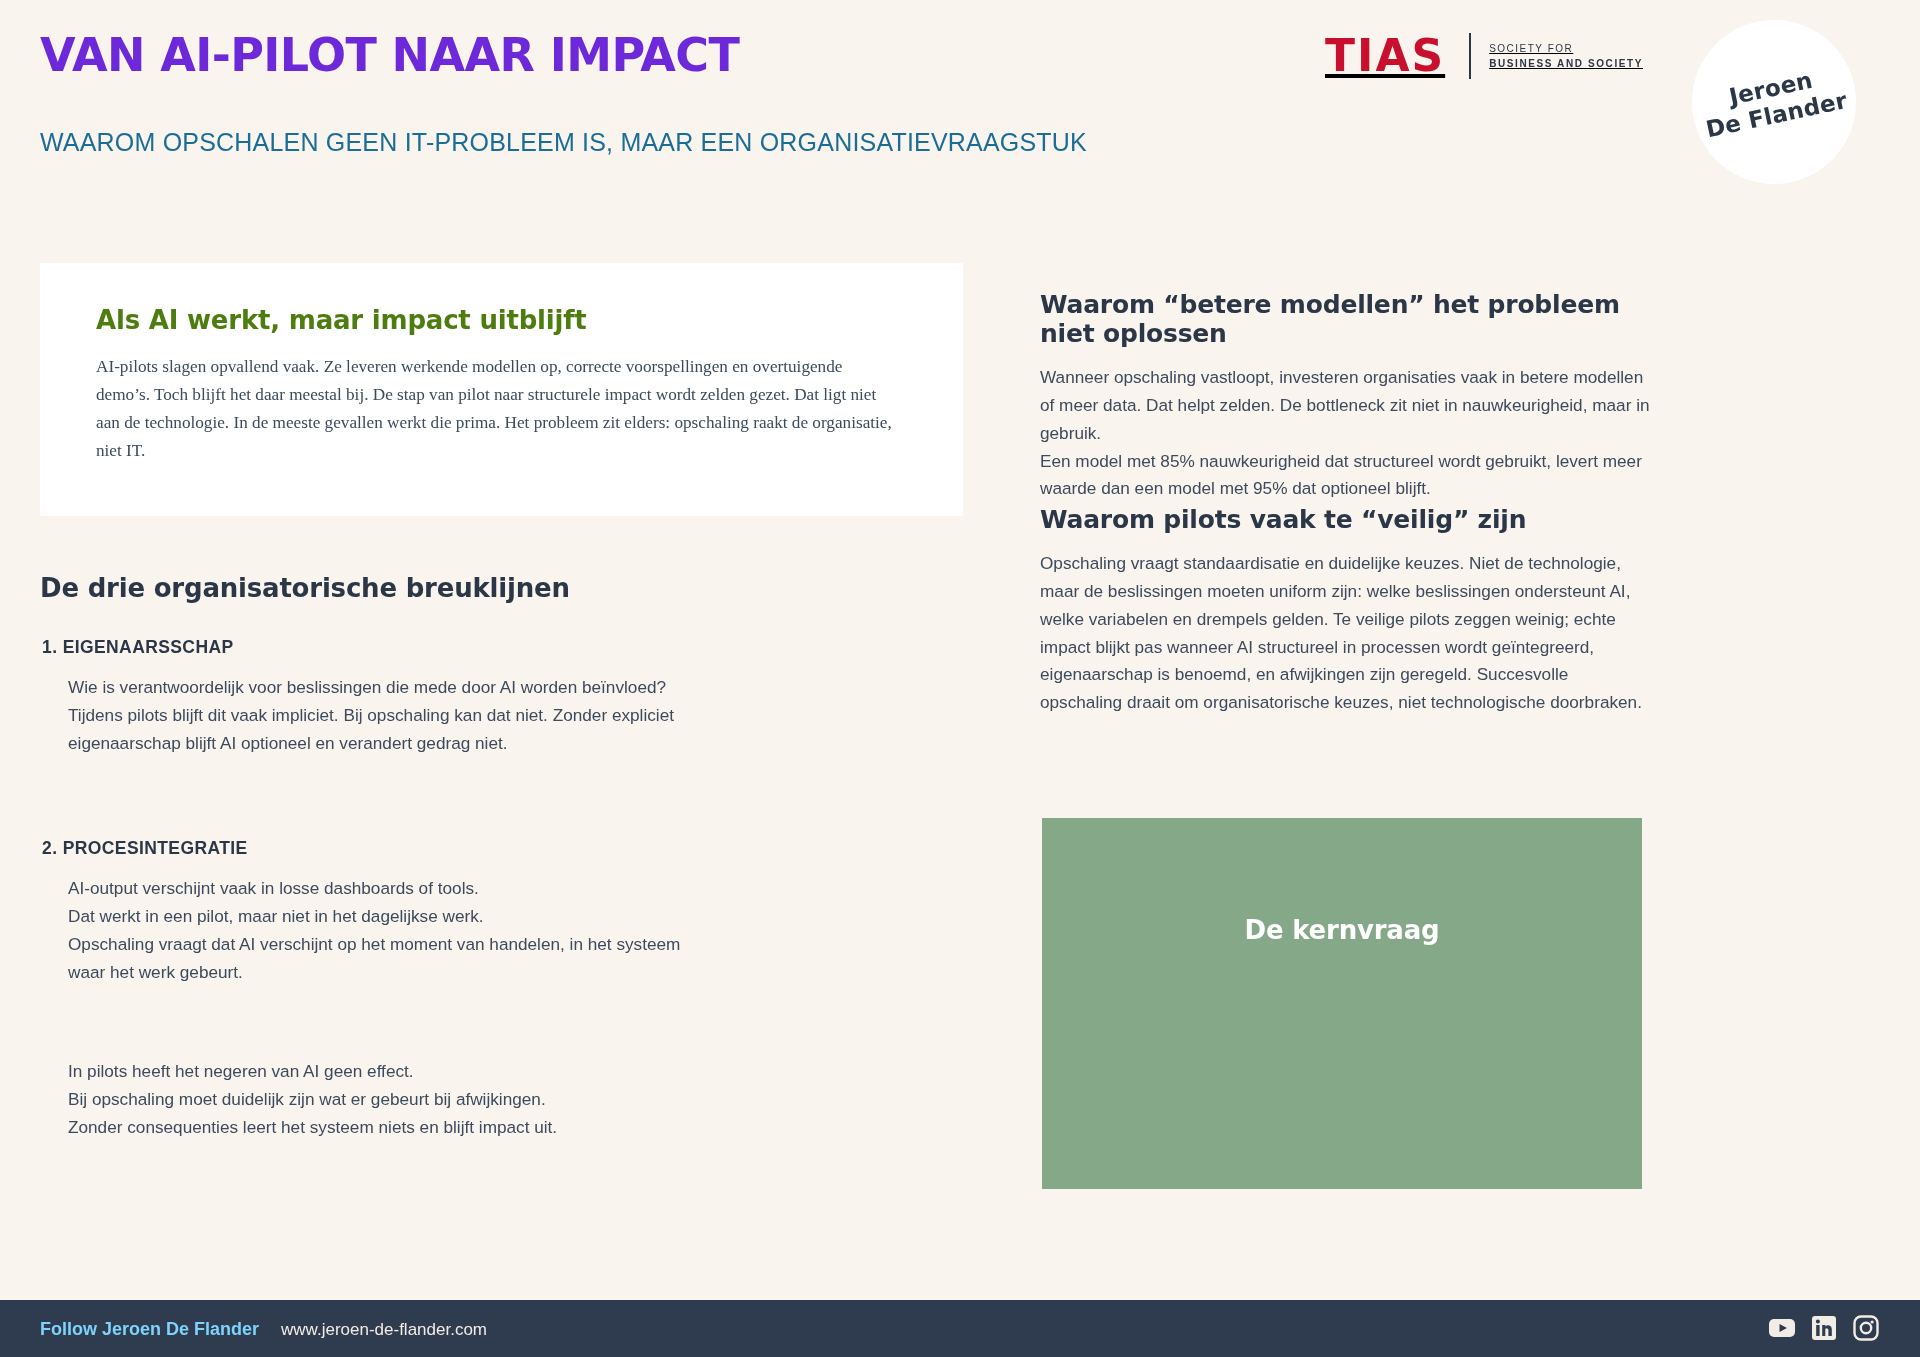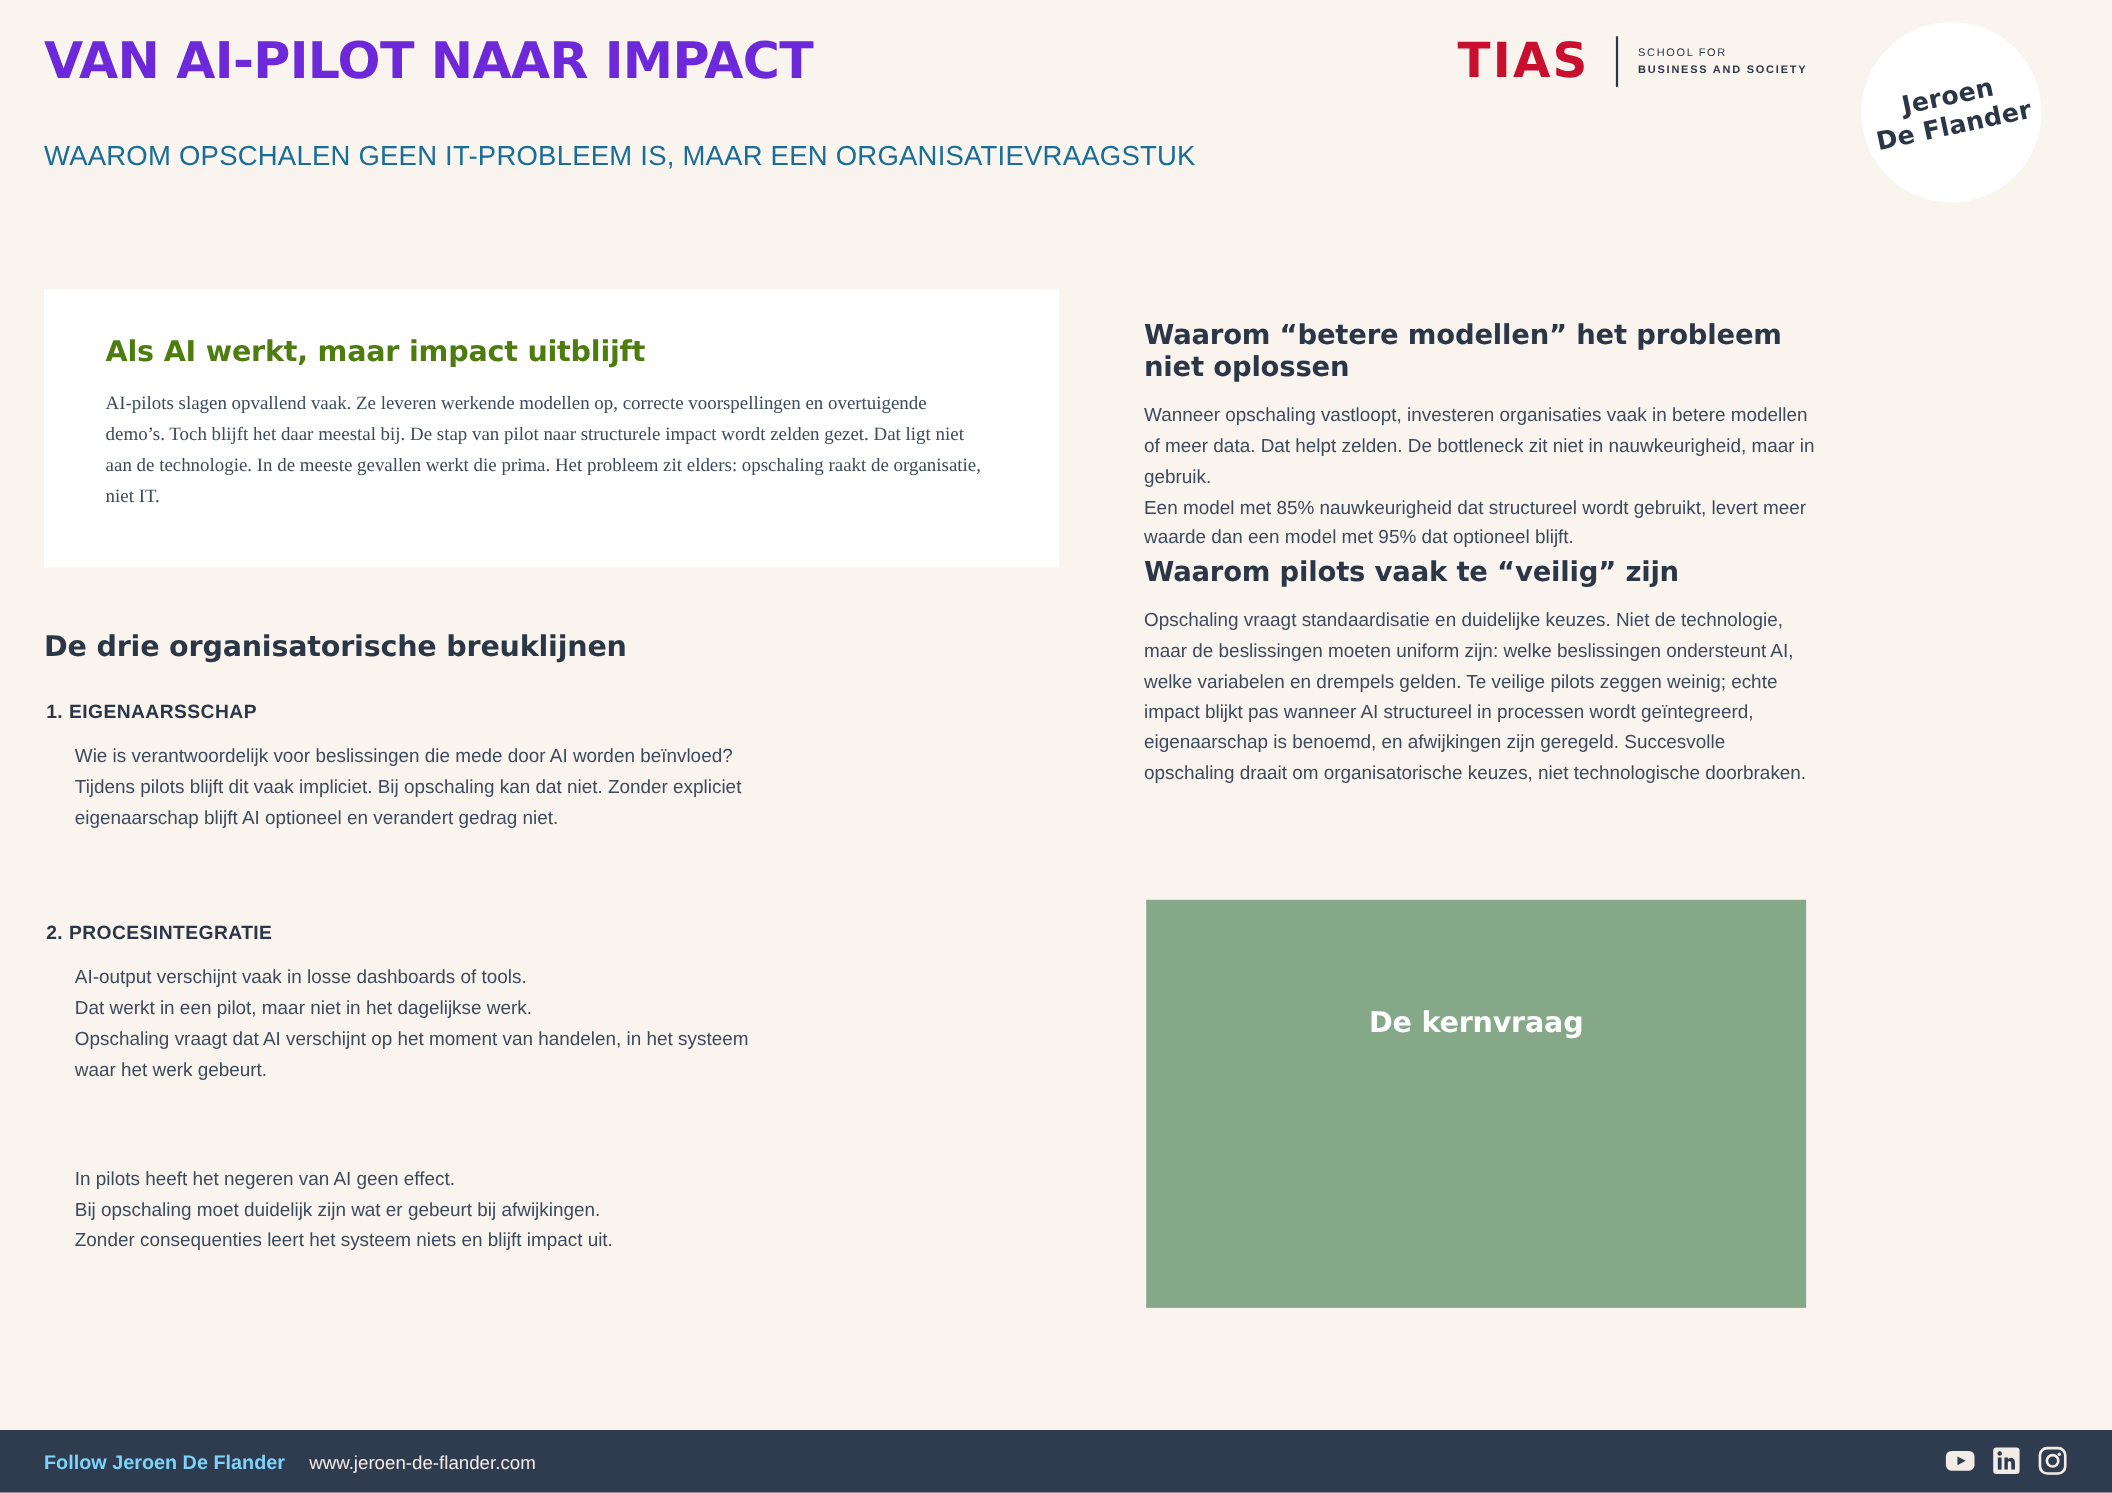--- a/index.html
+++ b/index.html
@@ -57,20 +57,21 @@
   }
 
   
   .tias-logo {
     position: absolute;
     left: 1325px;
     top: 30px;
     display: flex;
     align-items: center;
     height: 52px;
+    text-decoration: underline;
   }
   .tias-word {
     font-family: "DejaVu Sans", sans-serif;
     font-size: 44px;
     font-weight: 700;
     color: #c8102e;
     letter-spacing: 2px;
     line-height: 1;
   }
   .tias-rule {
@@ -275,21 +276,21 @@
 
   <div class="header">
 
     <div class="title">VAN AI-PILOT NAAR IMPACT</div>
     <div class="subtitle">WAAROM OPSCHALEN GEEN IT-PROBLEEM IS, MAAR EEN ORGANISATIEVRAAGSTUK</div>
 
     <div class="tias-logo">
       <div class="tias-word">TIAS</div>
       <div class="tias-rule"></div>
       <div class="tias-sub">
-        <div>SCHOOL FOR</div>
+        <div>SOCIETY FOR</div>
         <div>BUSINESS AND SOCIETY</div>
       </div>
     </div>
 
     <div class="author-badge">
       <div class="author-badge-inner">
         <div>Jeroen</div>
         <div>De Flander</div>
       </div>
     </div>

